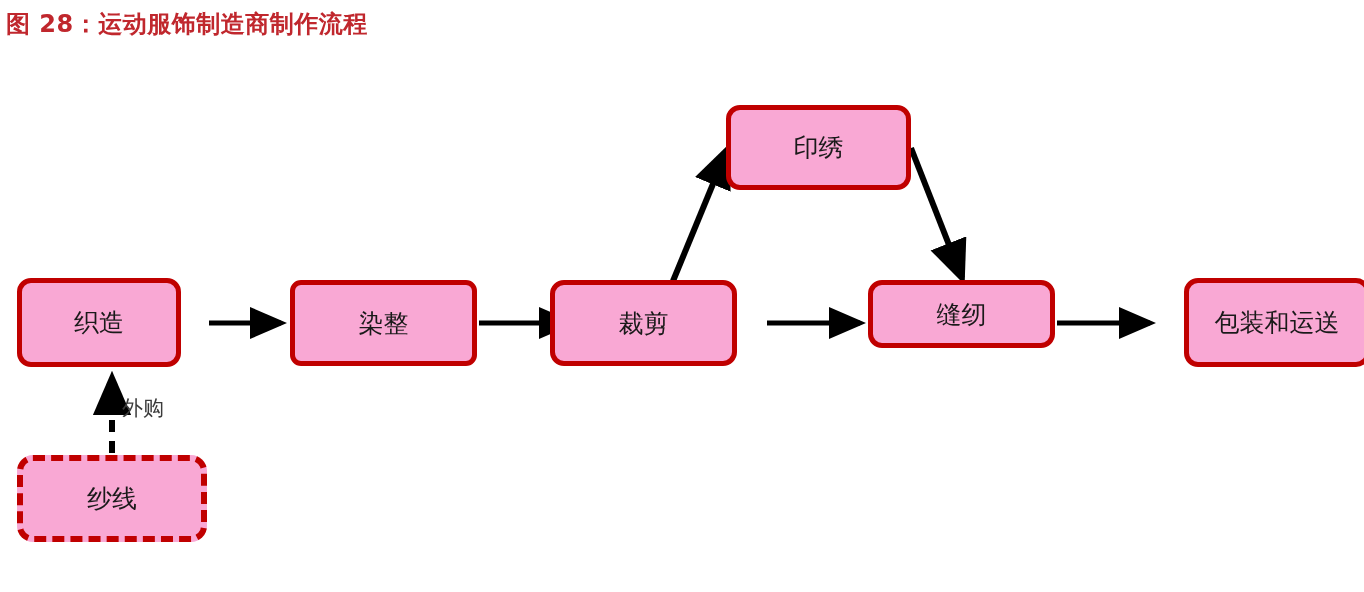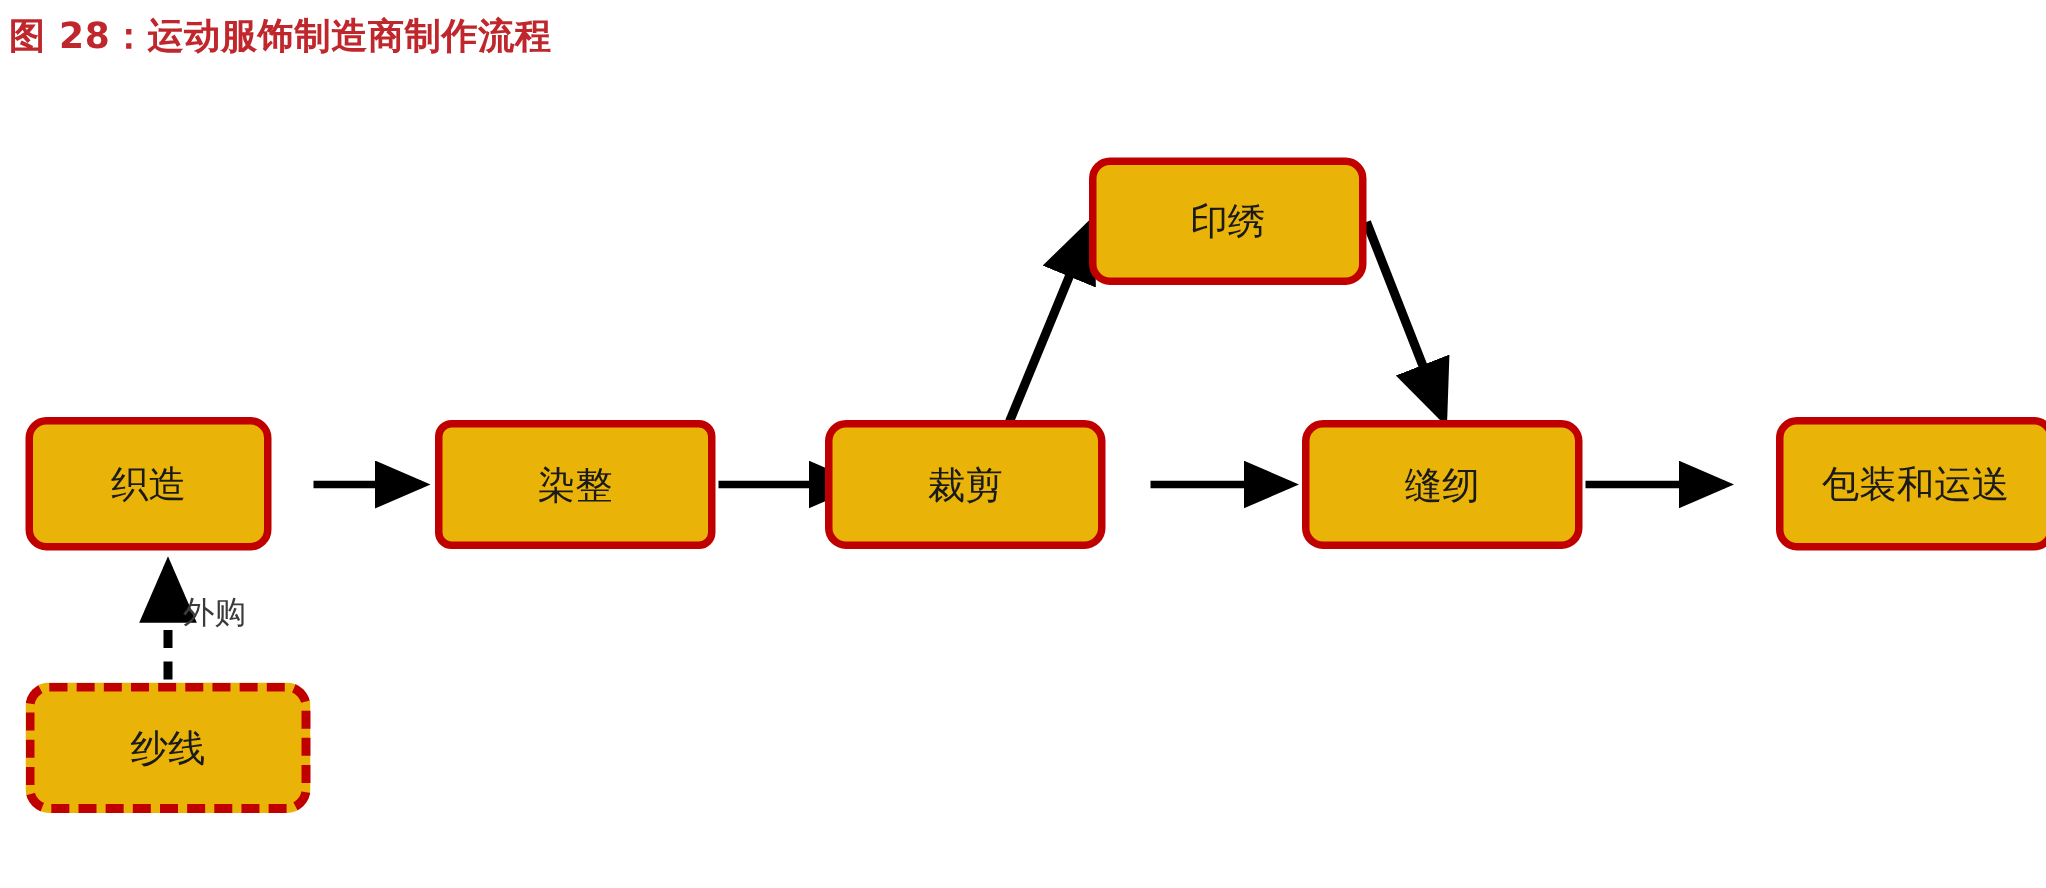--- a/index.html
+++ b/index.html
@@ -45,21 +45,21 @@
     top: 0;
     width: 1364px;
     height: 592px;
     overflow: visible;
   }
 
   
   .node {
     position: absolute;
     box-sizing: border-box;
-    background: #eab308;
+    background: #f9a8d4;
     border: 5px solid #C00000;
     border-radius: 14px;
     display: flex;
     align-items: center;
     justify-content: center;
     z-index: 3;
   }
   .node.dashed {
     border-style: dashed;
     border-width: 6px;
@@ -123,21 +123,21 @@
     </div>
 
     <div class="node" style="left:550px; top:280px; width:187px; height:86px;">
       <span class="node-label">裁剪</span>
     </div>
 
     <div class="node" style="left:726px; top:105px; width:185px; height:85px;">
       <span class="node-label">印绣</span>
     </div>
 
-    <div class="node" style="left:868px; top:280px; width:187px; height:86px;">
+    <div class="node" style="left:868px; top:280px; width:187px; height:68px;">
       <span class="node-label">缝纫</span>
     </div>
 
     <div class="node" style="left:1184px; top:278px; width:186px; height:89px;">
       <span class="node-label">包装和运送</span>
     </div>
 
     <div class="node dashed" style="left:17px; top:455px; width:190px; height:87px;">
       <span class="node-label">纱线</span>
     </div>

